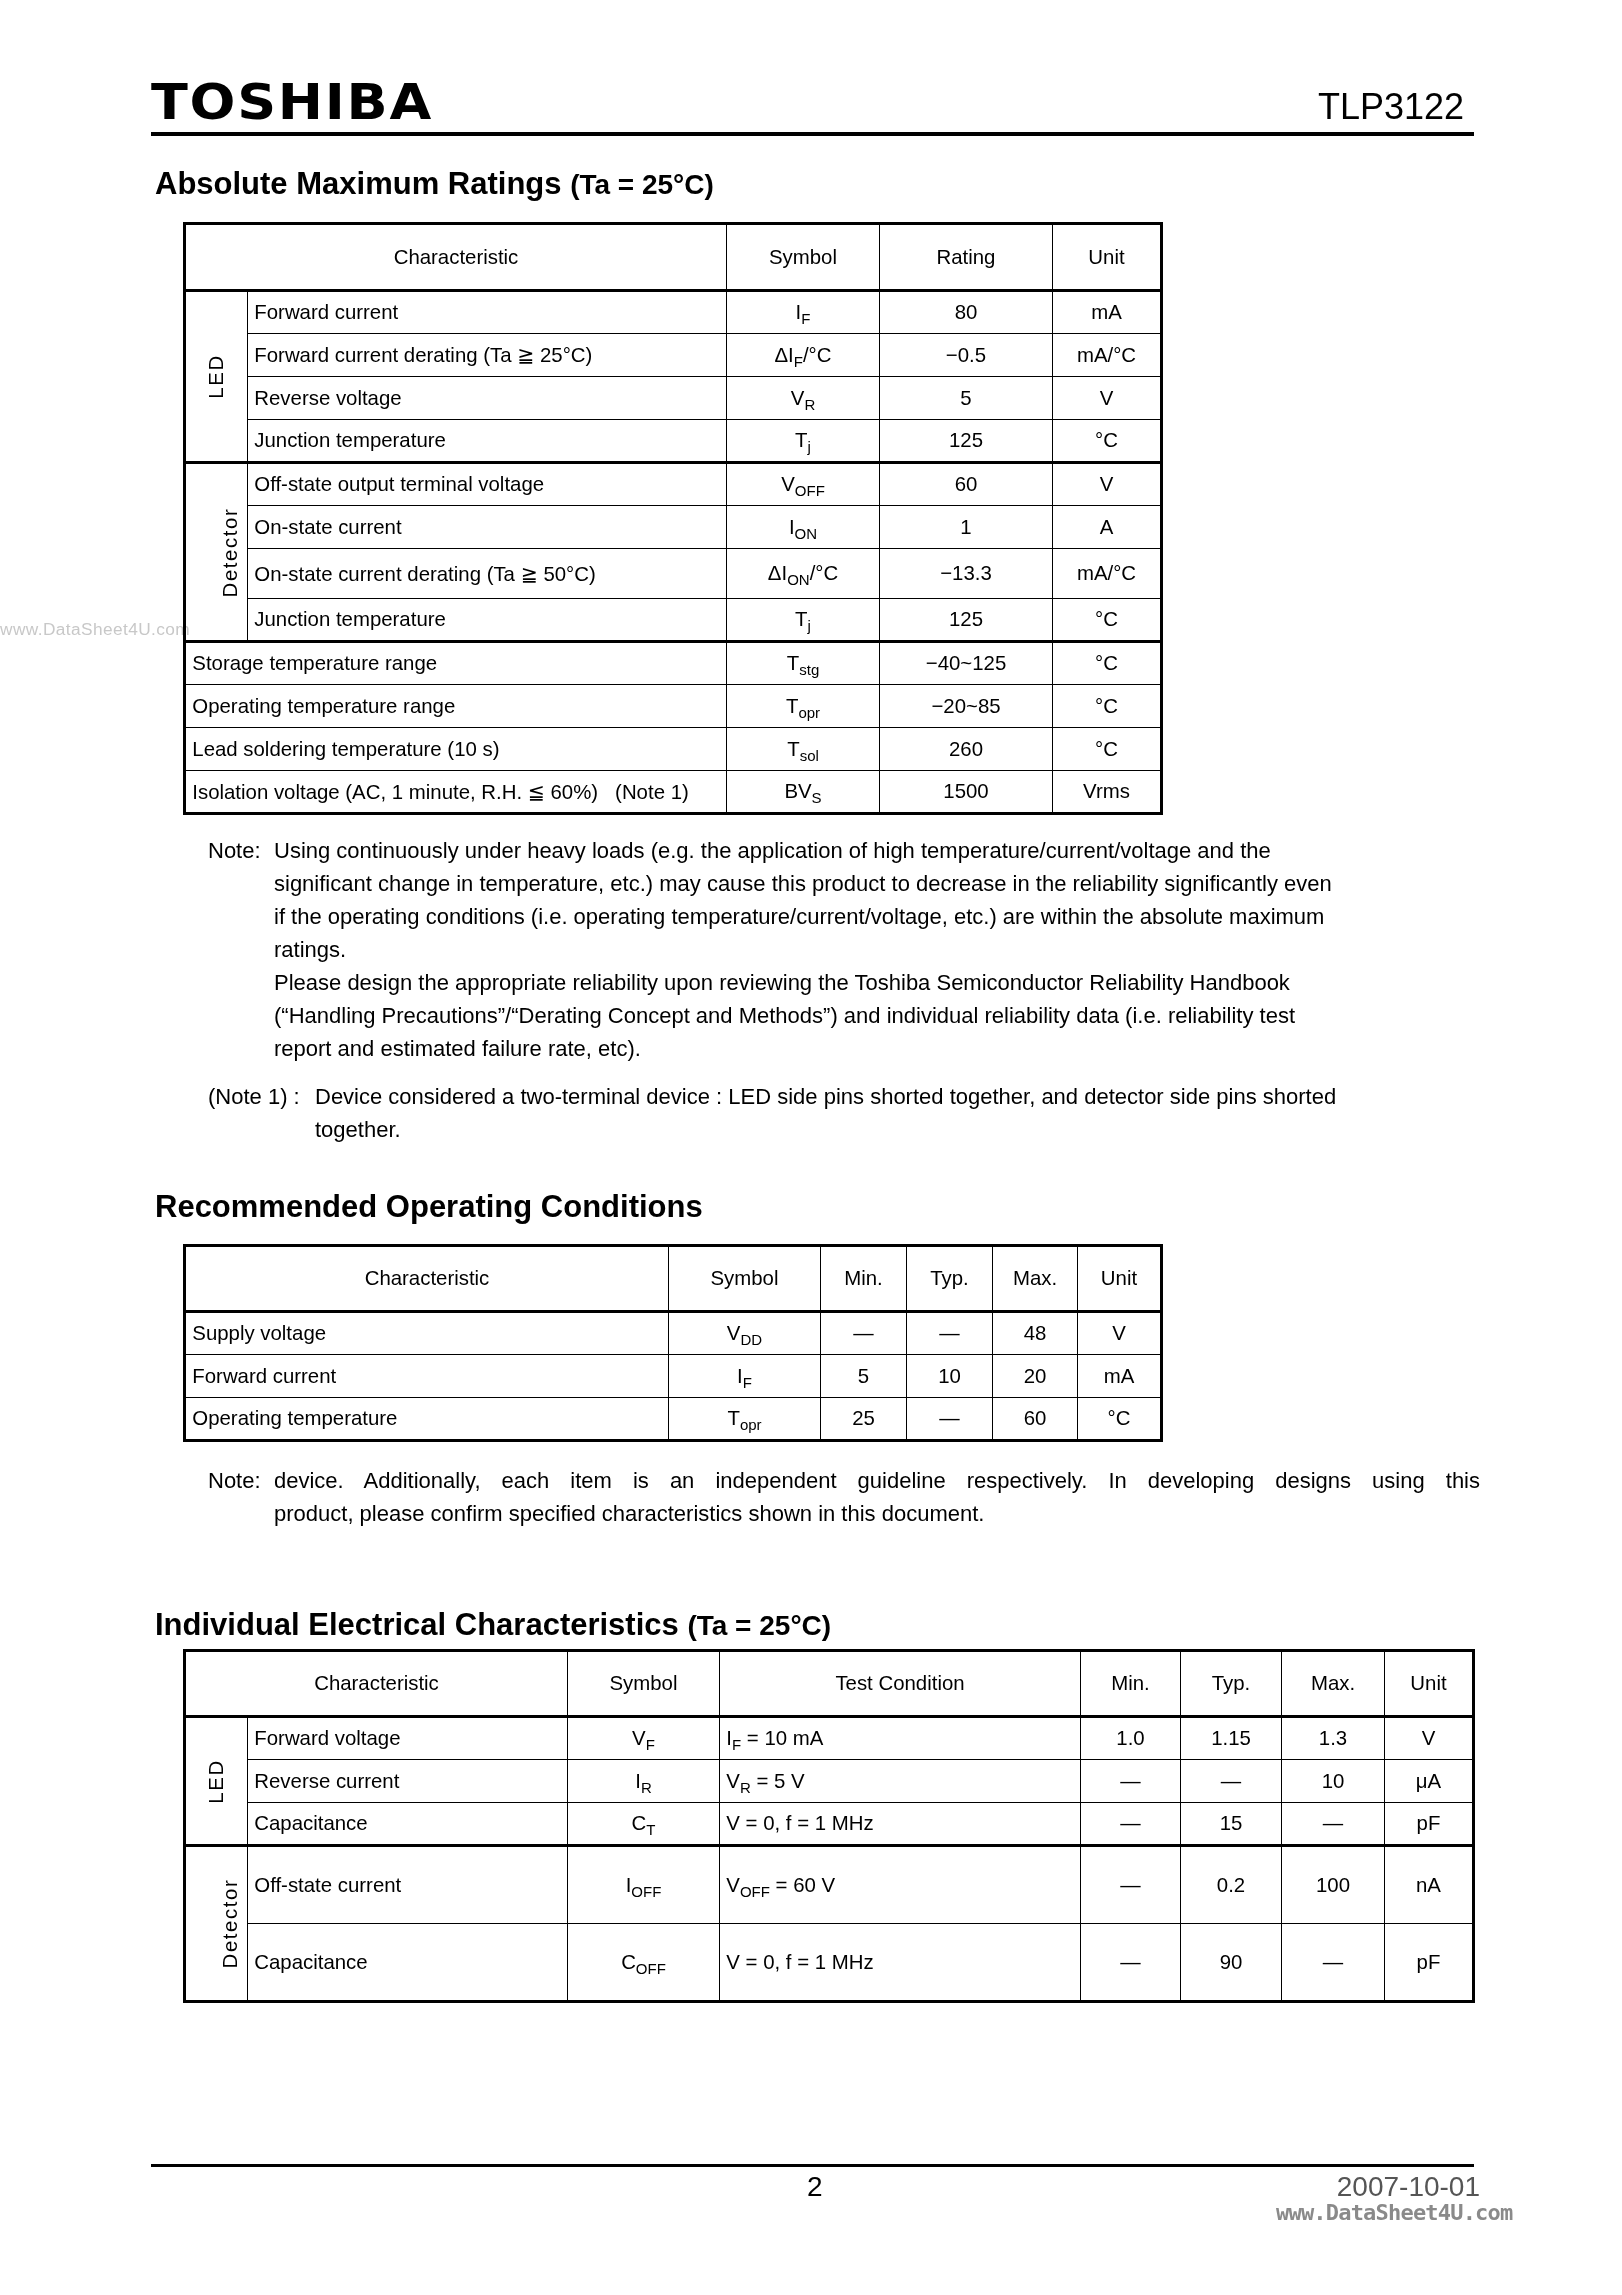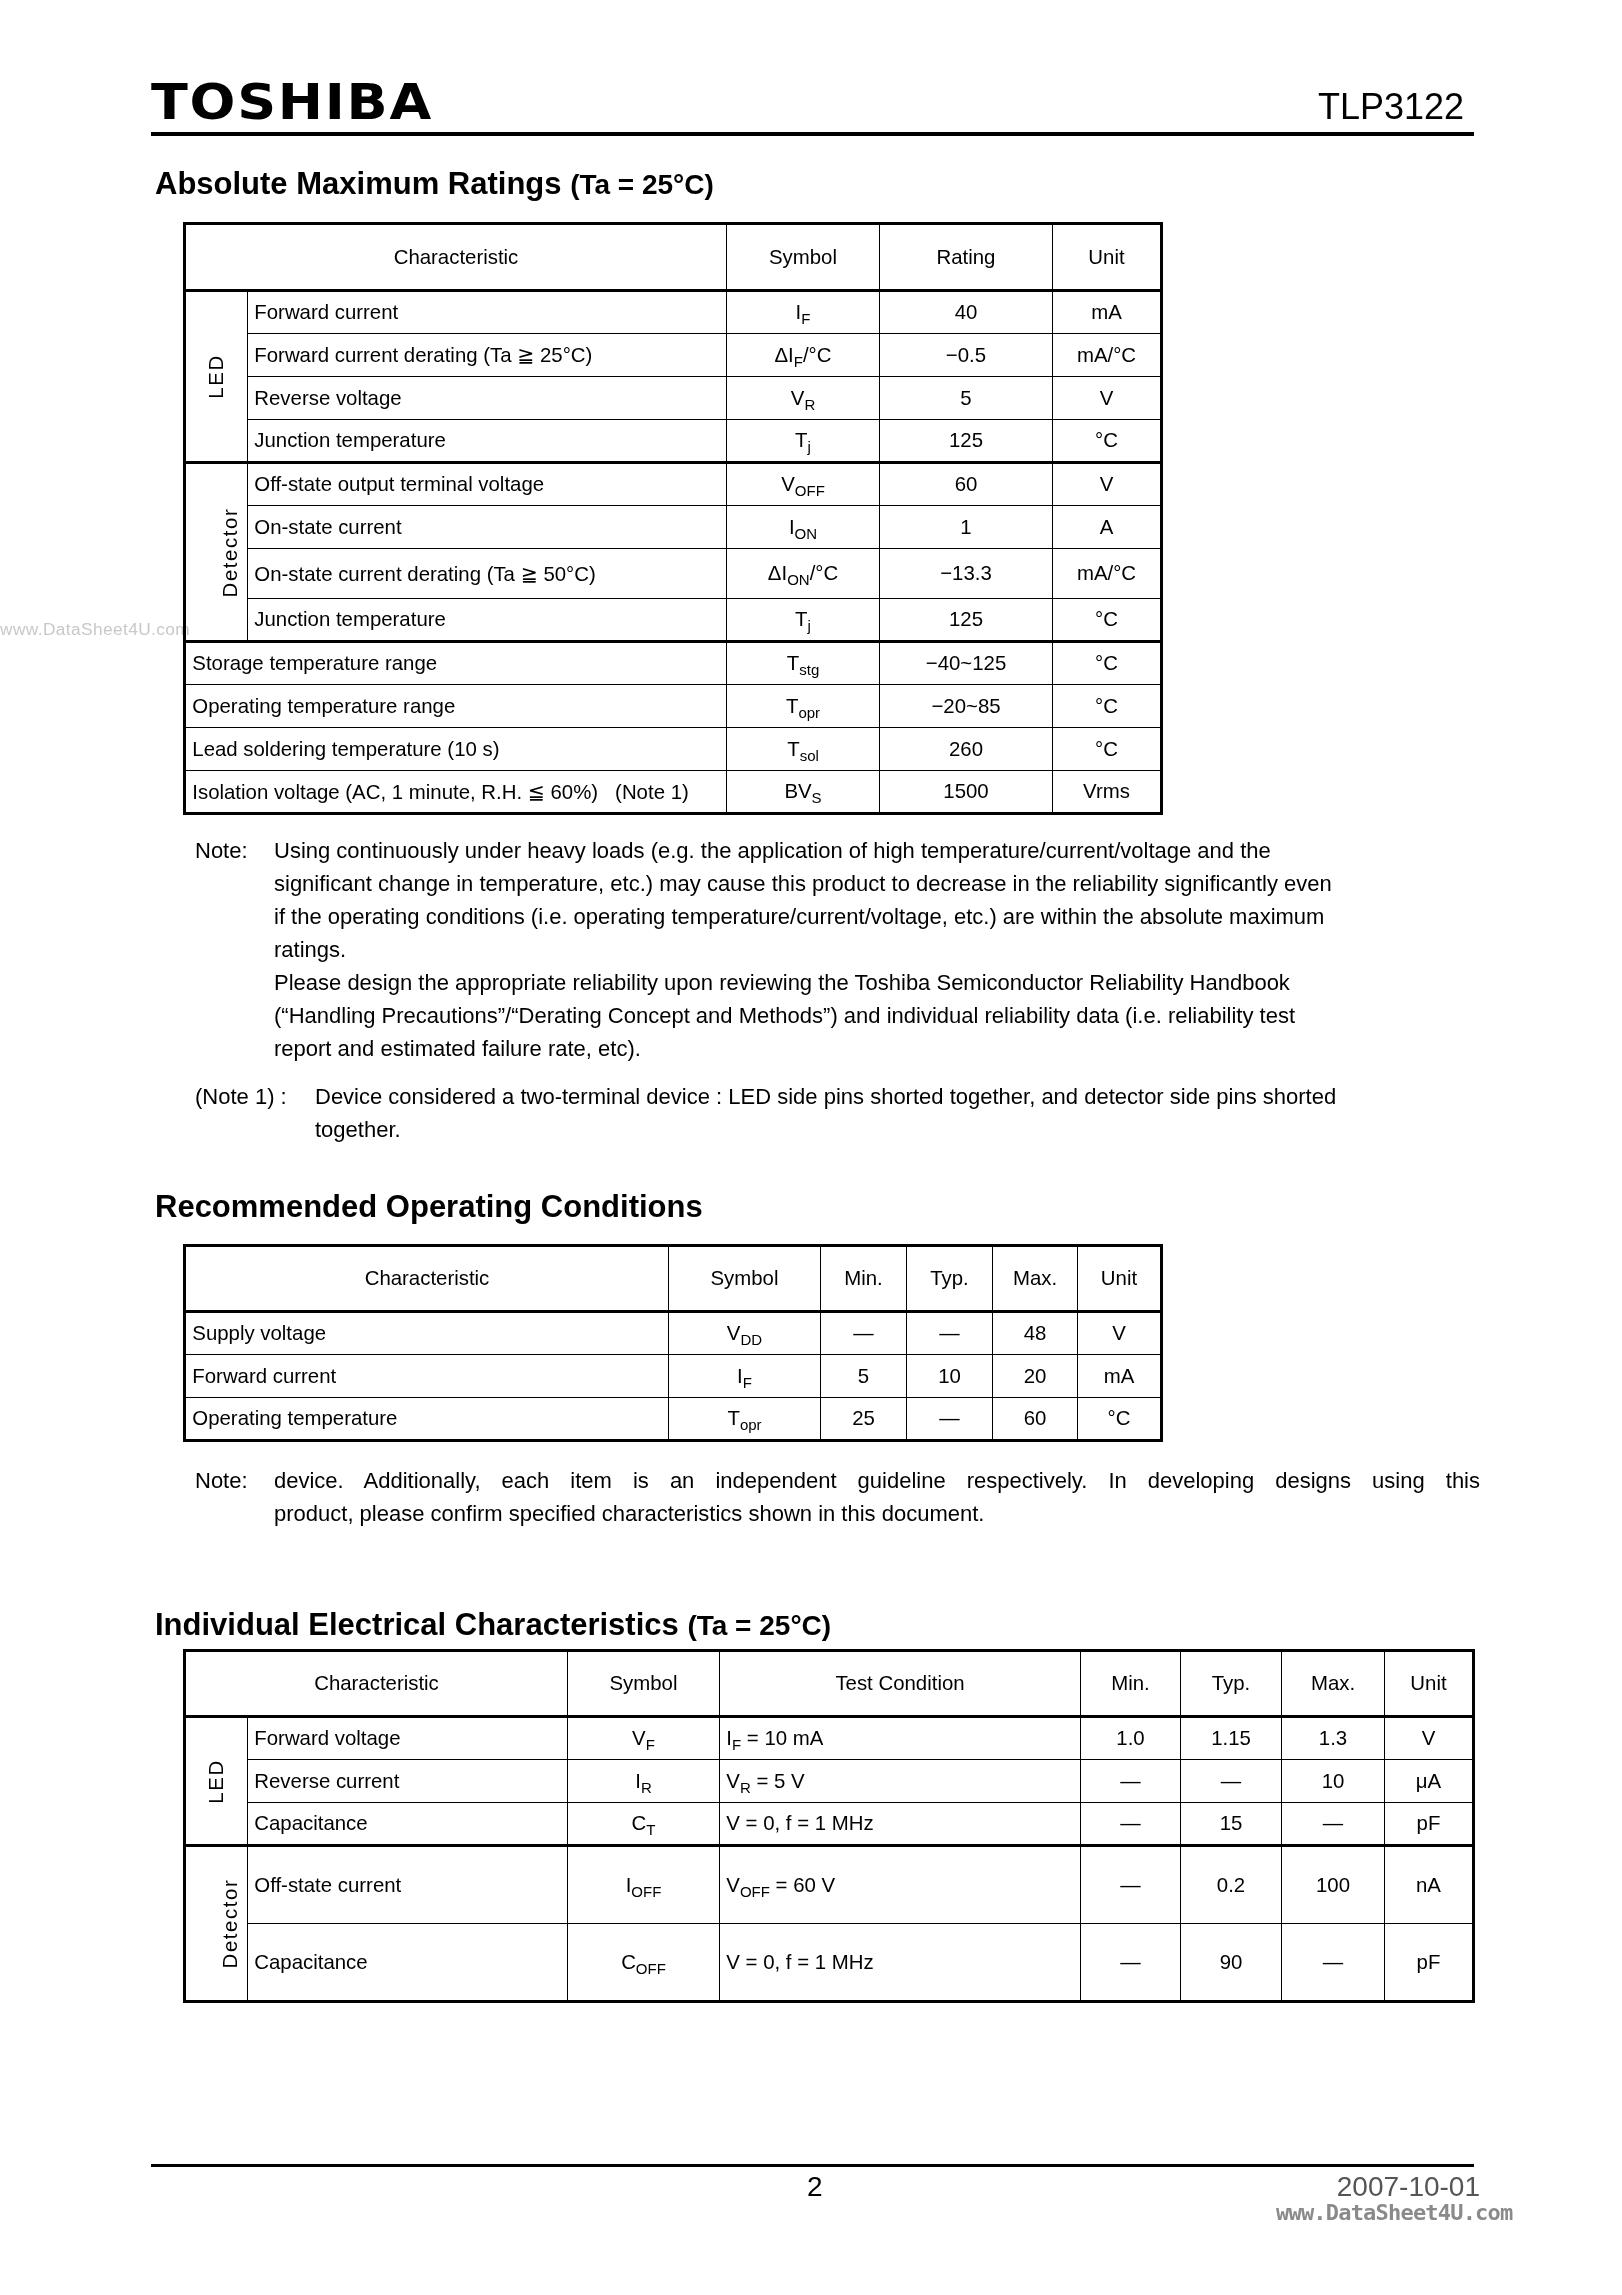--- a/index.html
+++ b/index.html
@@ -21,21 +21,21 @@
   table.dt th { text-align: center; }
   table.dt thead tr th { border-bottom: 3.9px solid #000; }
   table.dt td.c { text-align: center; }
   table.dt td.l { text-align: left; }
   table.dt tr.grp-end td { border-bottom: 3.1px solid #000; }
   table.dt td.grp { padding: 0; text-align: center; vertical-align: middle; border-bottom: 3.1px solid #000; }
   .vert { display: inline-block; transform: rotate(-90deg); white-space: nowrap; font-size: 20.4px; letter-spacing: 1.6px; }
   sub { font-size: 15px; vertical-align: -4.7px; line-height: 0; }
 
   .note { font-size: 22px; line-height: 33px; }
-  .note .lab { position: absolute; left: 0; top: 0; }
+  .note .lab { position: absolute; left: 13px; top: 0; }
   .note .txt { position: absolute; top: 0; }
   .watermark-left { left: 0; top: 619px; font-size: 17.3px; color: #c8c8c8; letter-spacing: 0.4px; }
   .footer-rule { left: 151px; top: 2164px; width: 1323px; height: 3.1px; background: #000; }
   .pageno { left: 807px; top: 2171px; font-size: 28px; }
   .date { right: 143px; top: 2171px; font-size: 28px; color: #555; }
   .watermark-foot { left: 1276px; top: 2200px; font-size: 22px; color: #8a8a8a; font-family: "DejaVu Sans Mono", monospace; font-weight: bold; letter-spacing: -0.8px; }
 </style>
 </head>
 <body>
 
@@ -64,21 +64,21 @@
       <th>Symbol</th>
       <th>Rating</th>
       <th>Unit</th>
     </tr>
   </thead>
   <tbody id="t1body">
       <tr style="height:43px;">
         <td class="grp" rowspan="4"><span class="vert">LED</span></td>
         <td class="l">Forward current</td>
         <td class="c"><span></span><span>I</span><sub>F</sub><span></span></td>
-        <td class="c">40</td>
+        <td class="c">80</td>
         <td class="c">mA</td>
       </tr>
       <tr style="height:43px;">
         <td class="l">Forward current derating (Ta ≧ 25°C)</td>
         <td class="c"><span>ΔI</span><span></span><sub>F</sub><span>/°C</span></td>
         <td class="c">−0.5</td>
         <td class="c">mA/°C</td>
       </tr>
       <tr style="height:43px;">
         <td class="l">Reverse voltage</td>

